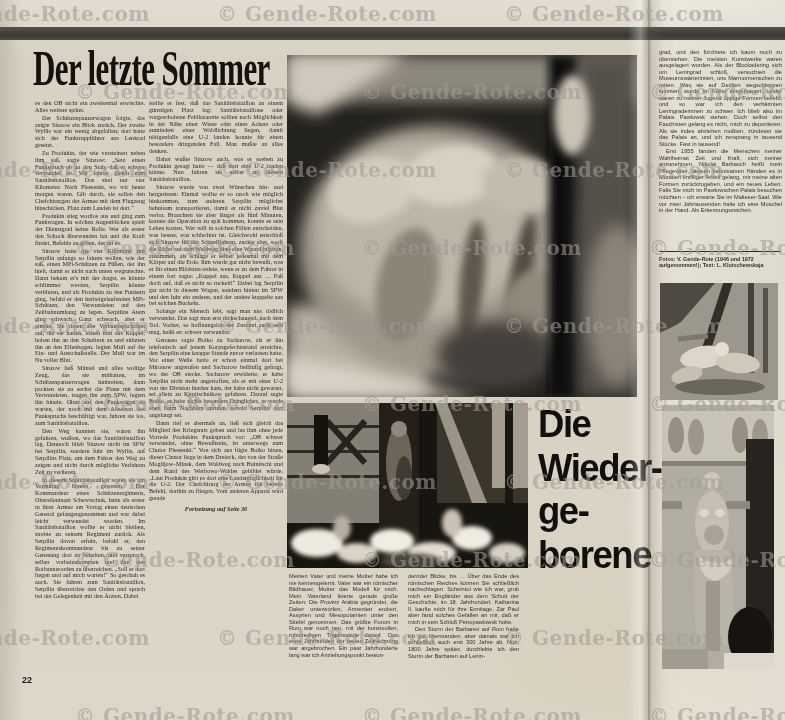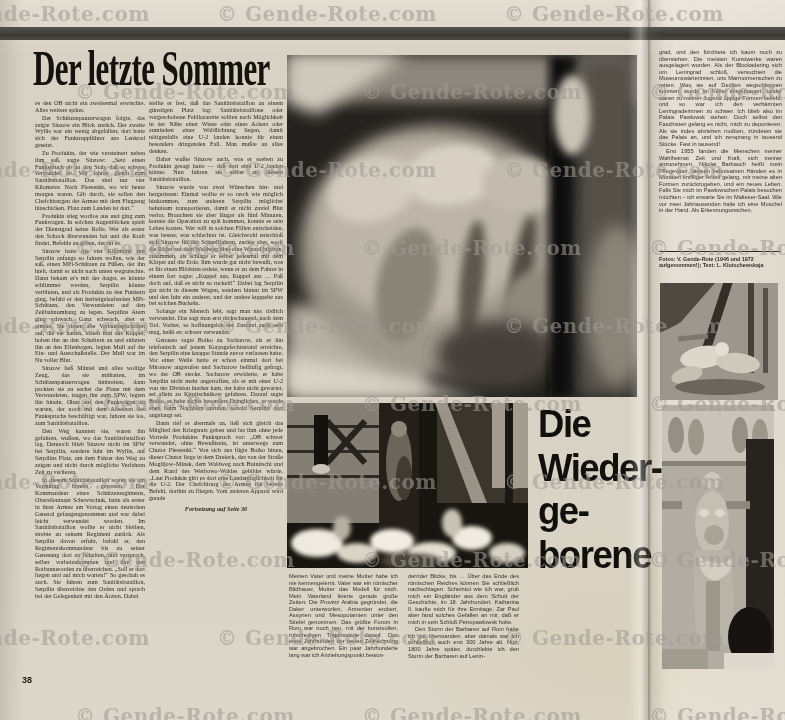--- a/index.html
+++ b/index.html
@@ -86,21 +86,21 @@
   <div class="col serifcol col2">
     <p>stellte er fest, daß das Sanitätsbataillon an einem günstigen Platz lag: Sanitätsbataillone oder vorgeschobene Feldlazarette sollten nach Möglichkeit in der Nähe einer Wiese oder eines Ackers oder zumindest einer Waldlichtung liegen, damit nötigenfalls eine U-2 landen konnte für einen besonders dringenden Fall. Man mußte an alles denken.</p>
     <p class="ind">Daher wußte Sinzow auch, was er soeben zu Produkin gesagt hatte — daß dort eine U-2 landen könne. Nun fuhren sie selber zu diesem Sanitätsbataillon.</p>
     <p class="ind">Sinzow wurde von zwei Wünschen hin- und hergerissen: Einmal wollte er so rasch wie möglich hinkommen, zum anderen Serpilin möglichst behutsam transportieren, damit er nicht zuviel Blut verlor. Brauchten sie aber länger als fünf Minuten, konnte die Operation zu spät kommen, konnte es sein Leben kosten. Wer will in solchen Fällen entscheiden, was besser, was schlechter ist. Gleichwohl entschloß sich Sinzow für das Schnellfahren, zuckte aber, sooft die Räder auf dem Waldweg über eine Wurzel hüpften, zusammen, als schlage er selber jedesmal mit dem Körper auf die Erde. Ihm wurde gar nicht bewußt, was er für einen Blödsinn redete, wenn er zu dem Fahrer in einem fort sagte: „Kuppel aus, Kuppel aus … Paß doch auf, daß es nicht so ruckelt!“ Dabei lag Serpilin gar nicht in diesem Wagen, sondern hinten im SPW und den fuhr ein anderer, und der andere kuppelte aus bei solchen Buckeln.</p>
     <p class="ind">Solange ein Mensch lebt, sagt man nie: tödlich verwundet. Das sagt man erst rückschauend, nach dem Tod. Vorher, so hoffnungslos der Zustand auch sein mag, heißt es: schwer verwundet.</p>
     <p class="ind">Genauso sagte Boiko zu Sacharow, als er ihn telefonisch auf jenem Korpsgefechtsstand erreichte, den Serpilin eine knappe Stunde zuvor verlassen hatte. Vor einer Weile hatte er schon einmal dort bei Mironow angerufen und Sacharow beiläufig gefragt, wo der OB stecke. Sacharow erwiderte, er habe Serpilin nicht mehr angetroffen, als er mit einer U-2 von der Division hierher kam, der habe nicht gewartet, sei allein zu Kirpitschnikow gefahren. Darauf sagte Boiko, er habe nichts besonders Dringliches, er werde eben beim Nachbarn anrufen, sobald Serpilin dort angelangt sei.</p>
     <p class="ind">Dann rief er abermals an, ließ sich gleich das Mitglied des Kriegsrats geben und las ihm ohne jede Vorrede Produkins Funkspruch vor: „OB schwer verwundet, ohne Bewußtsein, ist unterwegs zum Chutor Plessenki.“ Von sich aus fügte Boiko hinzu, dieser Chutor liege in dem Dreieck, das von der Straße Mogiljow–Minsk, dem Waldweg nach Buinitschi und dem Rand des Werbowo-Waldes gebildet würde. „Laut Produkin gibt es dort eine Landemöglichkeit für die U-2. Der Chefchirurg der Armee hat bereits Befehl, dorthin zu fliegen. Vom anderen Apparat wird gerade</p>
     <span class="continuation">Fortsetzung auf Seite 30</span>
   </div>
 
-  <div class="pagenum">38</div>
+  <div class="pagenum">22</div>
 
   <svg class="photo photo-main" viewBox="0 0 350 342" preserveAspectRatio="none">
     <defs>
       <filter id="b8" x="-30%" y="-30%" width="160%" height="160%">
           <feGaussianBlur stdDeviation="8"></feGaussianBlur>
         </filter>
       <filter id="b4" x="-30%" y="-30%" width="160%" height="160%">
           <feGaussianBlur stdDeviation="4"></feGaussianBlur>
         </filter>
       <filter id="b2" x="-30%" y="-30%" width="160%" height="160%">

